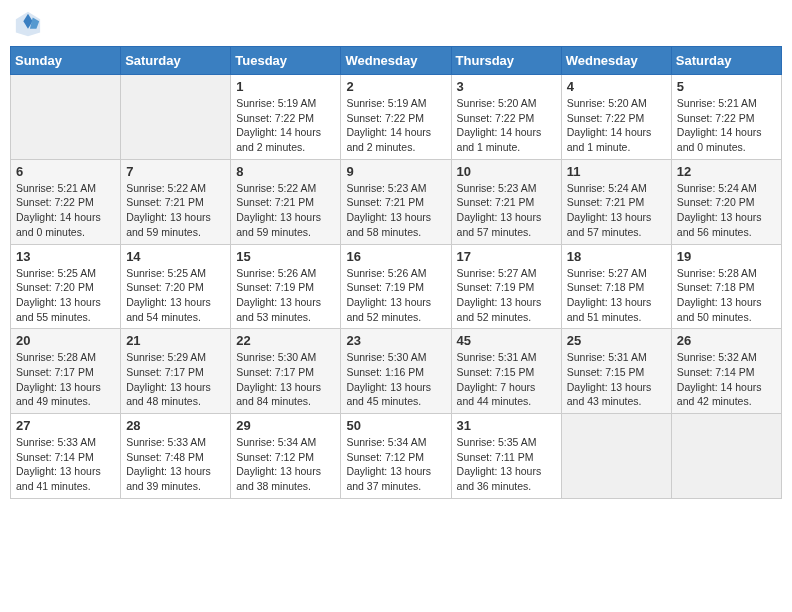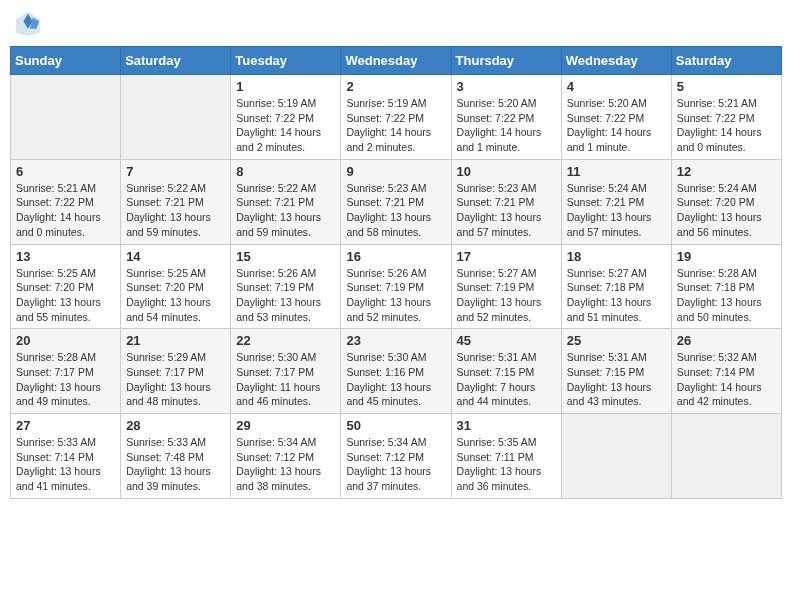--- a/index.html
+++ b/index.html
@@ -304,21 +304,21 @@
             <div>Sunrise: 5:29 AM</div>
             <div>Sunset: 7:17 PM</div>
             <div>Daylight: 13 hours and 48 minutes.</div>
           </div>
         </td>
         <td>
           <span class="day-number">22</span>
           <div class="day-info">
             <div>Sunrise: 5:30 AM</div>
             <div>Sunset: 7:17 PM</div>
-            <div>Daylight: 11 hours and 46 minutes.</div>
+            <div>Daylight: 13 hours and 84 minutes.</div>
           </div>
         </td>
         <td>
           <span class="day-number">23</span>
           <div class="day-info">
             <div>Sunrise: 5:30 AM</div>
             <div>Sunset: 1:16 PM</div>
             <div>Daylight: 13 hours and 45 minutes.</div>
           </div>
         </td>

